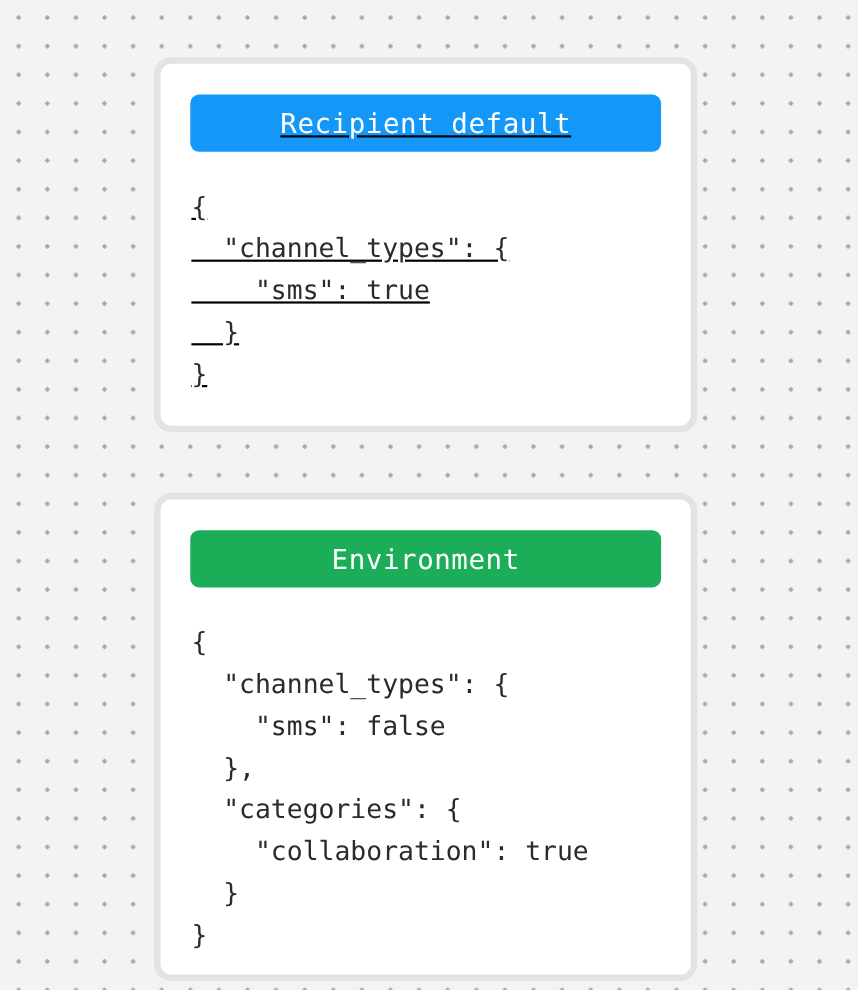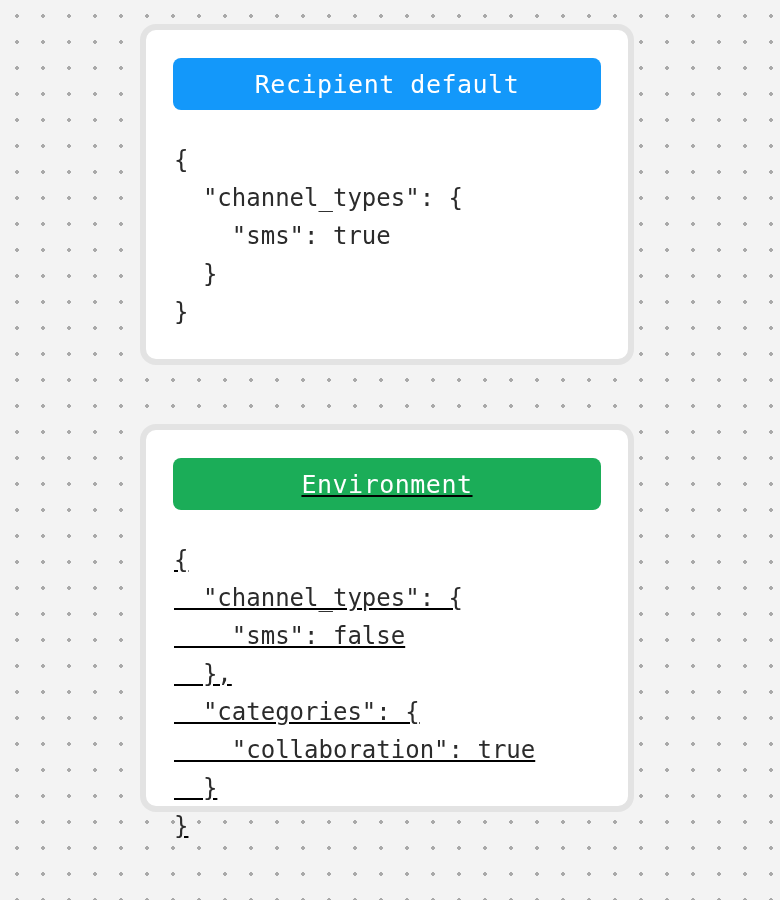--- a/index.html
+++ b/index.html
@@ -21,27 +21,27 @@
     position: absolute;
     left: 140px;
     width: 494px;
     box-sizing: border-box;
     background: #ffffff;
     border: 6px solid #e3e3e3;
     border-radius: 16px;
     padding: 28px 27px 0 27px;
   }
   .card-recipient {
-    top: 24px;
+    top: 52px;
     height: 341px;
+    text-decoration: underline;
   }
   .card-environment {
-    top: 424px;
-    height: 388px;
-    text-decoration: underline;
+    top: 448px;
+    height: 444px;
   }
   .card-header {
     height: 52px;
     border-radius: 8px;
     display: flex;
     align-items: center;
     justify-content: center;
     color: #ffffff;
     font-size: 25px;
     letter-spacing: 0.5px;

